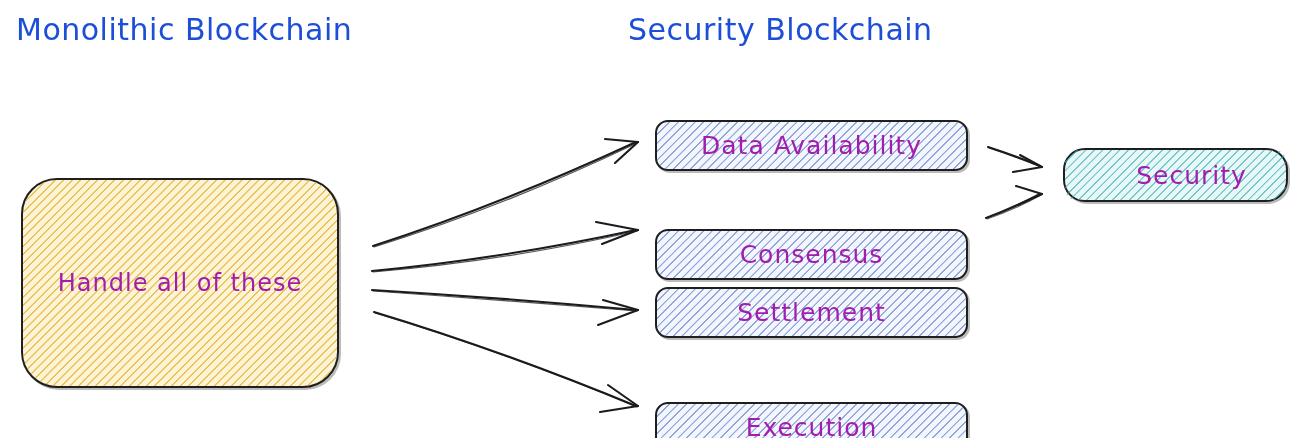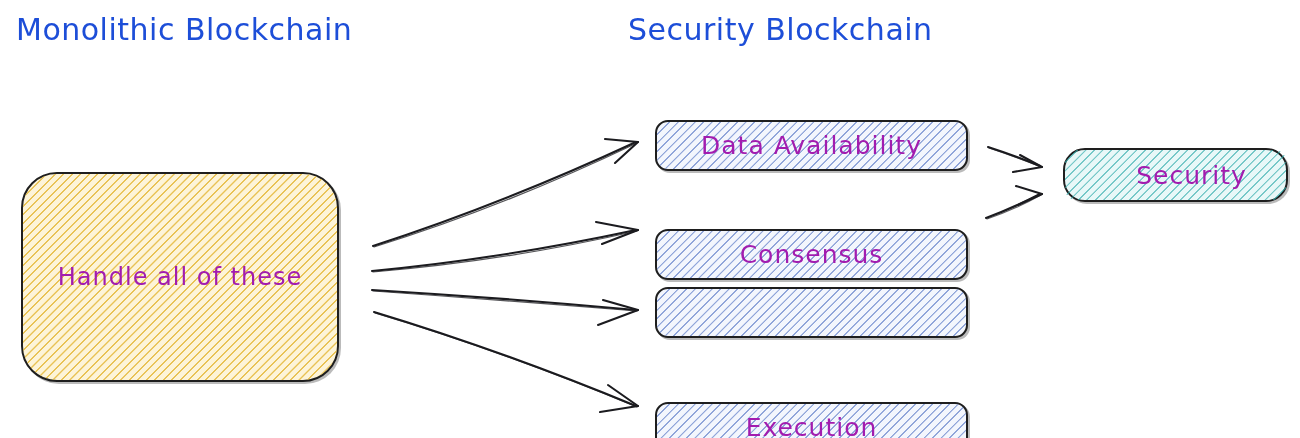--- a/index.html
+++ b/index.html
@@ -48,21 +48,21 @@
   }
   .node .hatch {
     position: absolute;
     inset: 0;
     z-index: 1;
     pointer-events: none;
   }
 
   
   #node-monolithic {
-    left: 21px; top: 172px; width: 318px; height: 210px;
+    left: 21px; top: 178px; width: 318px; height: 210px;
     border-radius: 36px;
     background: #fdf4d8;
   }
   #node-monolithic .hatch {
     border-radius: 34px;
     background:
       repeating-linear-gradient(-45deg,
         rgba(226,178,41,0.00) 0px,
         rgba(226,178,41,0.00) 2px,
         rgba(226,178,41,0.75) 2.3px,
@@ -146,20 +146,21 @@
     <div class="label">Data Availability</div>
   </div>
 
   <div class="node blue" id="node-consensus">
     <div class="hatch"></div>
     <div class="label">Consensus</div>
   </div>
 
   <div class="node blue" id="node-settlement">
     <div class="hatch"></div>
+    <div class="label">Settlement</div>
   </div>
 
   <div class="node blue" id="node-execution">
     <div class="hatch"></div>
     <div class="label">Execution</div>
   </div>
 
   <div class="node" id="node-security">
     <div class="hatch"></div>
     <div class="label">Security</div>

